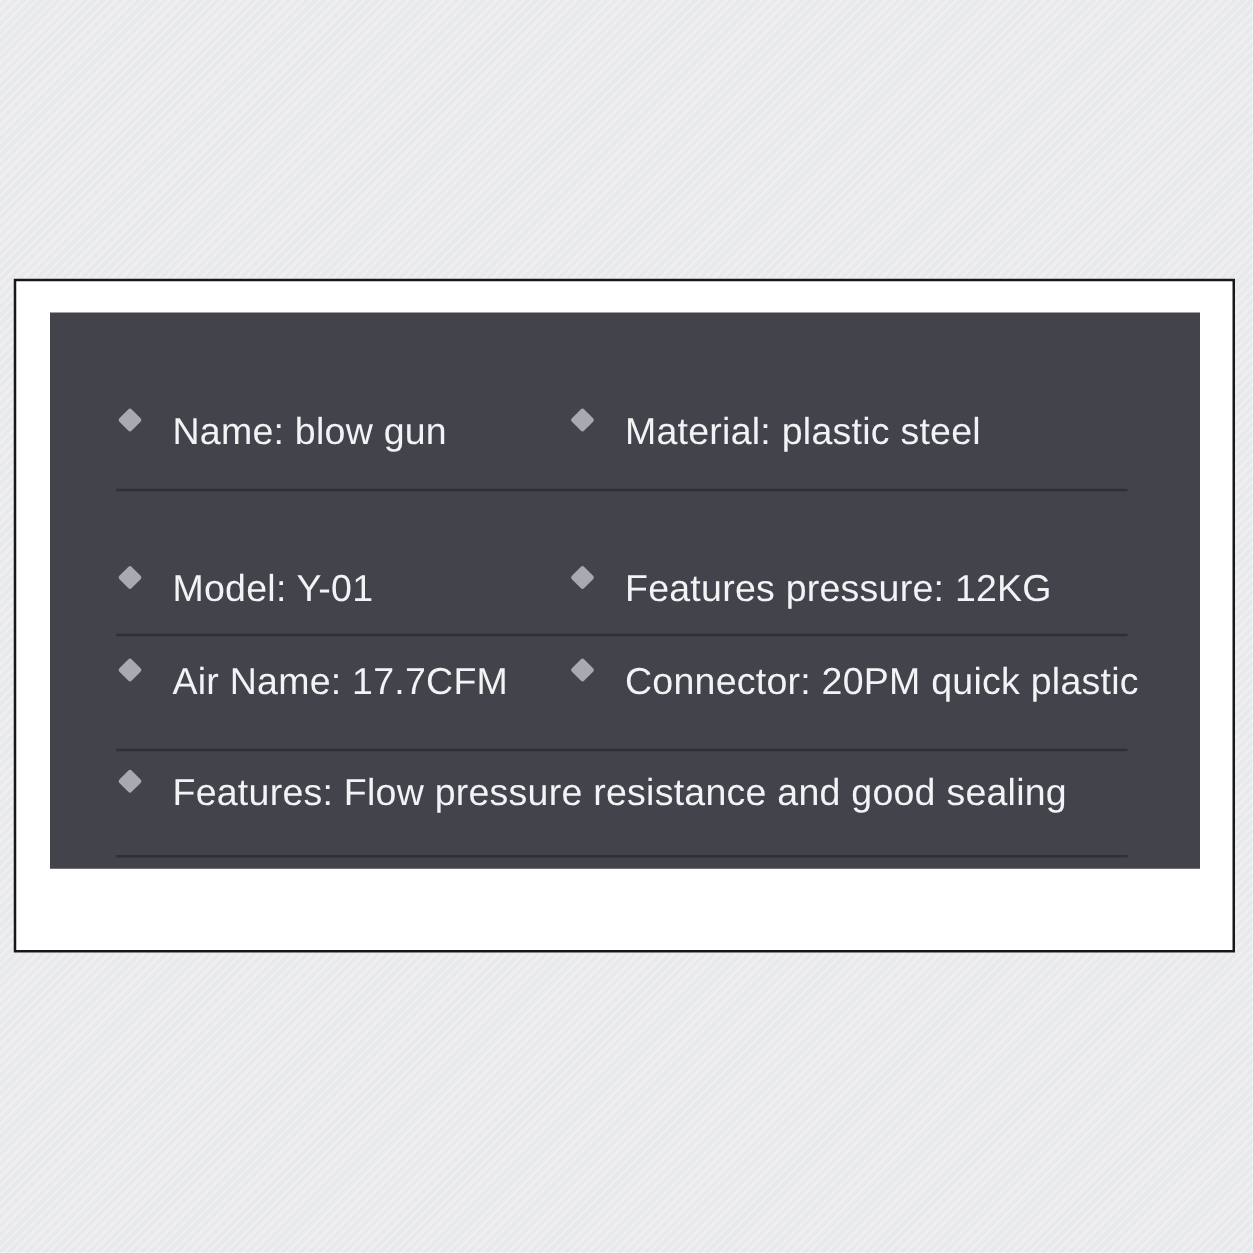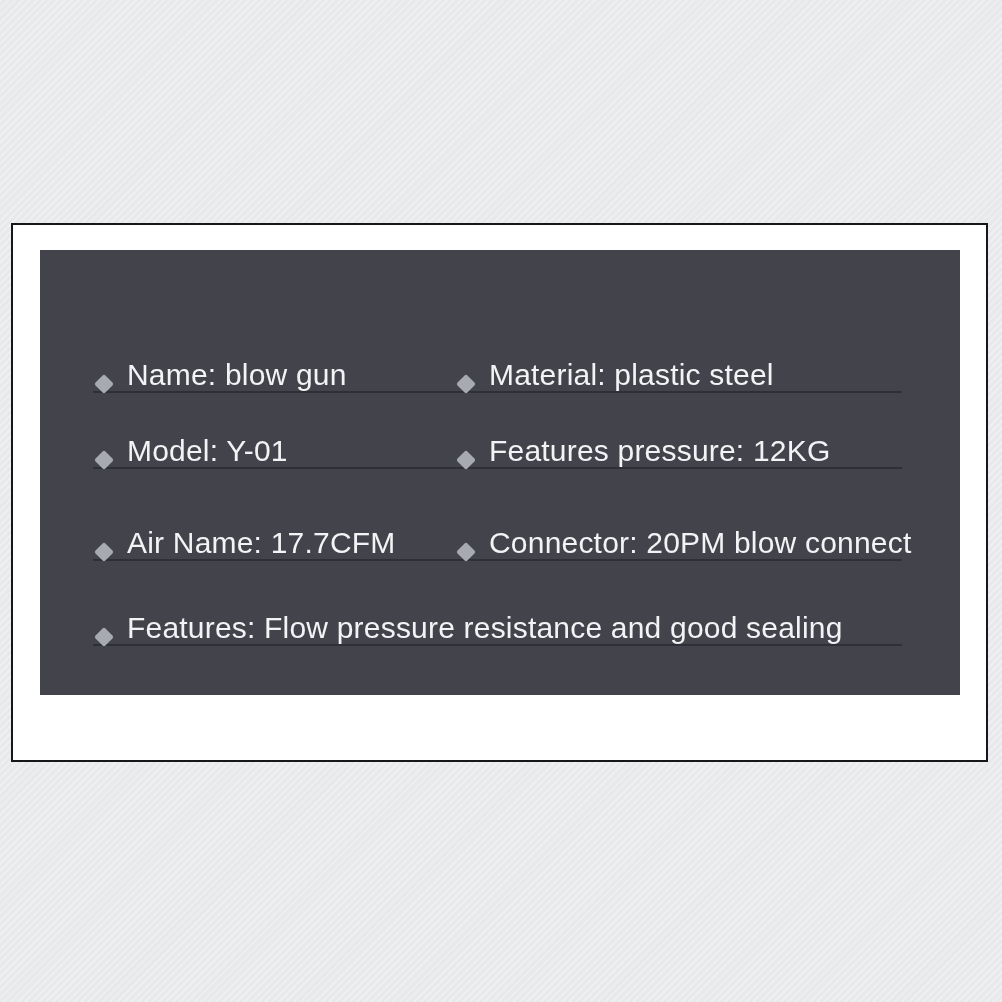--- a/index.html
+++ b/index.html
@@ -52,27 +52,27 @@
     position: absolute;
     left: 53px;
     top: 76px;
     width: 809px;
   }
   .row {
     display: flex;
     border-bottom: 2px solid var(--divider);
   }
   .row-1 { height: 67px; padding-top: 3px; }
-  .row-2 { height: 76px; padding-top: 9px; }
+  .row-2 { height: 76px; padding-top: 22px; margin-top: 40px; }
   .row-3 { height: 92px; padding-top: 20px; }
   .row-4 { height: 85px; padding-top: 17px; }
   .cell {
     display: flex;
-    align-items: flex-end;
-    gap: 16px;
+    align-items: flex-start;
+    gap: 27px;
     min-width: 0;
   }
   .cell-l { flex: 0 0 362px; }
   .cell-r { flex: 1 1 auto; }
   .cell-full { flex: 1 1 100%; }
   .diamond {
     flex: none;
     width: 14px;
     height: 14px;
     margin-left: 4px;
@@ -118,21 +118,21 @@
           </div>
         </div>
 
         <div class="row row-3">
           <div class="cell cell-l">
             <span class="diamond"></span>
             <span class="label">Air Name: 17.7CFM</span>
           </div>
           <div class="cell cell-r">
             <span class="diamond"></span>
-            <span class="label">Connector: 20PM blow connect</span>
+            <span class="label">Connector: 20PM quick plastic</span>
           </div>
         </div>
 
         <div class="row row-4">
           <div class="cell cell-full">
             <span class="diamond"></span>
             <span class="label">Features: Flow pressure resistance and good sealing</span>
           </div>
         </div>
 

